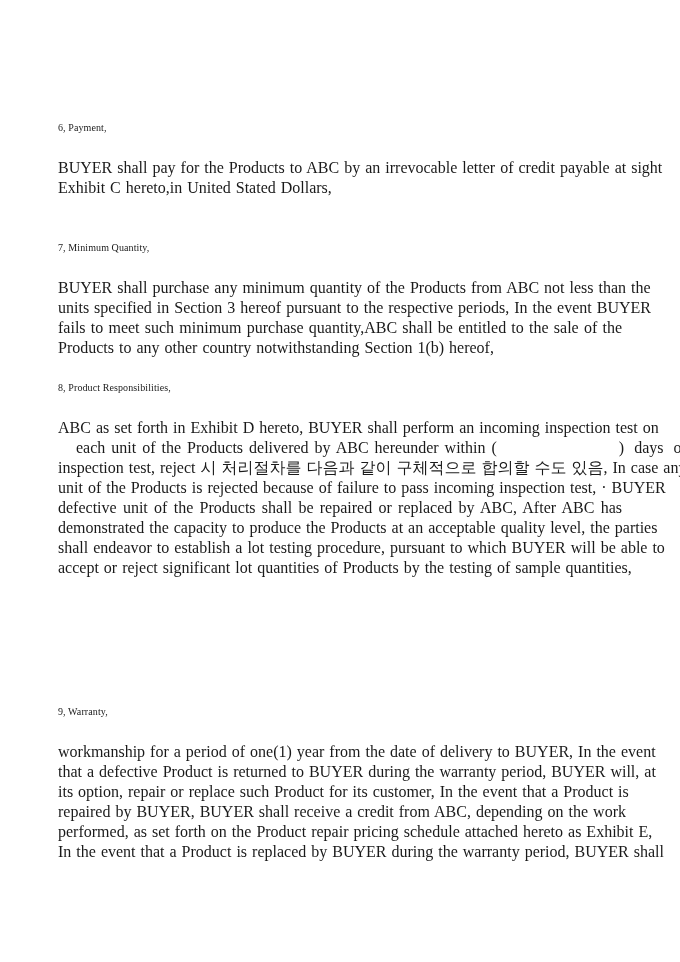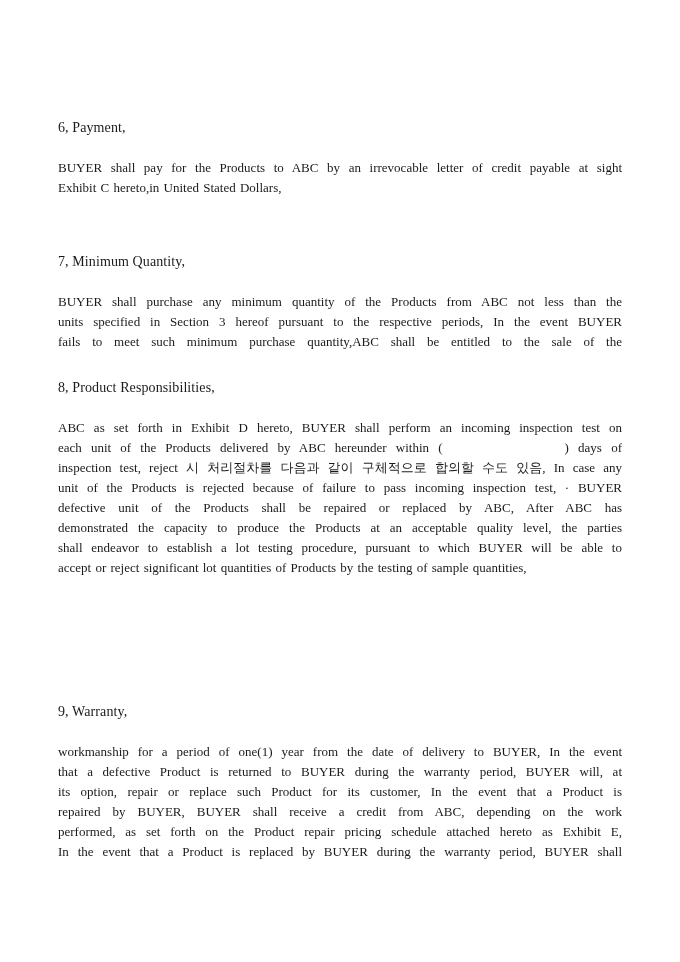--- a/index.html
+++ b/index.html
@@ -20,28 +20,28 @@
       left: 58px;
       top: 0;
       width: 564px;
     }
     .block {
       position: absolute;
       left: 0;
       width: 564px;
     }
     .heading {
-      font-size: 14px;
+      font-size: 10px;
       line-height: 20px;
       white-space: nowrap;
       letter-spacing: 0.1px;
     }
     .line {
       display: block;
-      font-size: 13px;
+      font-size: 16px;
       line-height: 20px;
       height: 20px;
       white-space: nowrap;
       text-align: justify;
       text-align-last: justify;
       word-spacing: 1px;
     }
     .line.last {
       text-align-last: left;
     }
@@ -53,37 +53,38 @@
 
   <div class="block" style="top:118px;">
     <div class="heading">6, Payment,</div>
     <div style="height:20px;"></div>
     <div>
       <span class="line">BUYER shall pay for the Products to ABC by an irrevocable letter of credit payable at sight</span>
       <span class="line last">Exhibit C hereto,in United Stated Dollars,</span>
     </div>
   </div>
 
-  <div class="block" style="top:252px;">
+  <div class="block" style="top:238px;">
     <div class="heading">7, Minimum Quantity,</div>
     <div style="height:20px;"></div>
     <div>
       <span class="line">BUYER shall purchase any minimum quantity of the Products from ABC not less than the</span>
       <span class="line">units specified in Section 3 hereof pursuant to the respective periods, In the event BUYER</span>
       <span class="line">fails to meet such minimum purchase quantity,ABC shall be entitled to the sale of the</span>
+      <span class="line last">Products to any other country notwithstanding Section 1(b) hereof,</span>
     </div>
   </div>
 
   <div class="block" style="top:378px;">
     <div class="heading">8, Product Responsibilities,</div>
     <div style="height:20px;"></div>
     <div>
       <span class="line">ABC as set forth in Exhibit D hereto, BUYER shall perform an incoming inspection test on</span>
       <span class="line" style="display:flex; justify-content:space-between; text-align-last:auto;">
-        <span style="flex:1; text-align:justify; text-align-last:justify; margin-right:122px; white-space:nowrap; word-spacing:2px;">each unit of the Products delivered by ABC hereunder within (</span>
+        <span style="flex:1; text-align:justify; text-align-last:justify; margin-right:122px; white-space:nowrap; word-spacing:2px;margin-left:18px;">each unit of the Products delivered by ABC hereunder within (</span>
         <span style="white-space:nowrap; word-spacing:6px;">) days of</span>
       </span>
       <span class="line">inspection test, reject 시 처리절차를 다음과 같이 구체적으로 합의할 수도 있음, In case any</span>
       <span class="line">unit of the Products is rejected because of failure to pass incoming inspection test,  · BUYER</span>
       <span class="line">defective unit of the Products shall be repaired or replaced by ABC, After ABC has</span>
       <span class="line">demonstrated the capacity to produce the Products at an acceptable quality level, the parties</span>
       <span class="line">shall endeavor to establish a lot testing procedure, pursuant to which BUYER will be able to</span>
       <span class="line last">accept or reject significant lot quantities of Products by the testing of sample quantities,</span>
     </div>
   </div>

